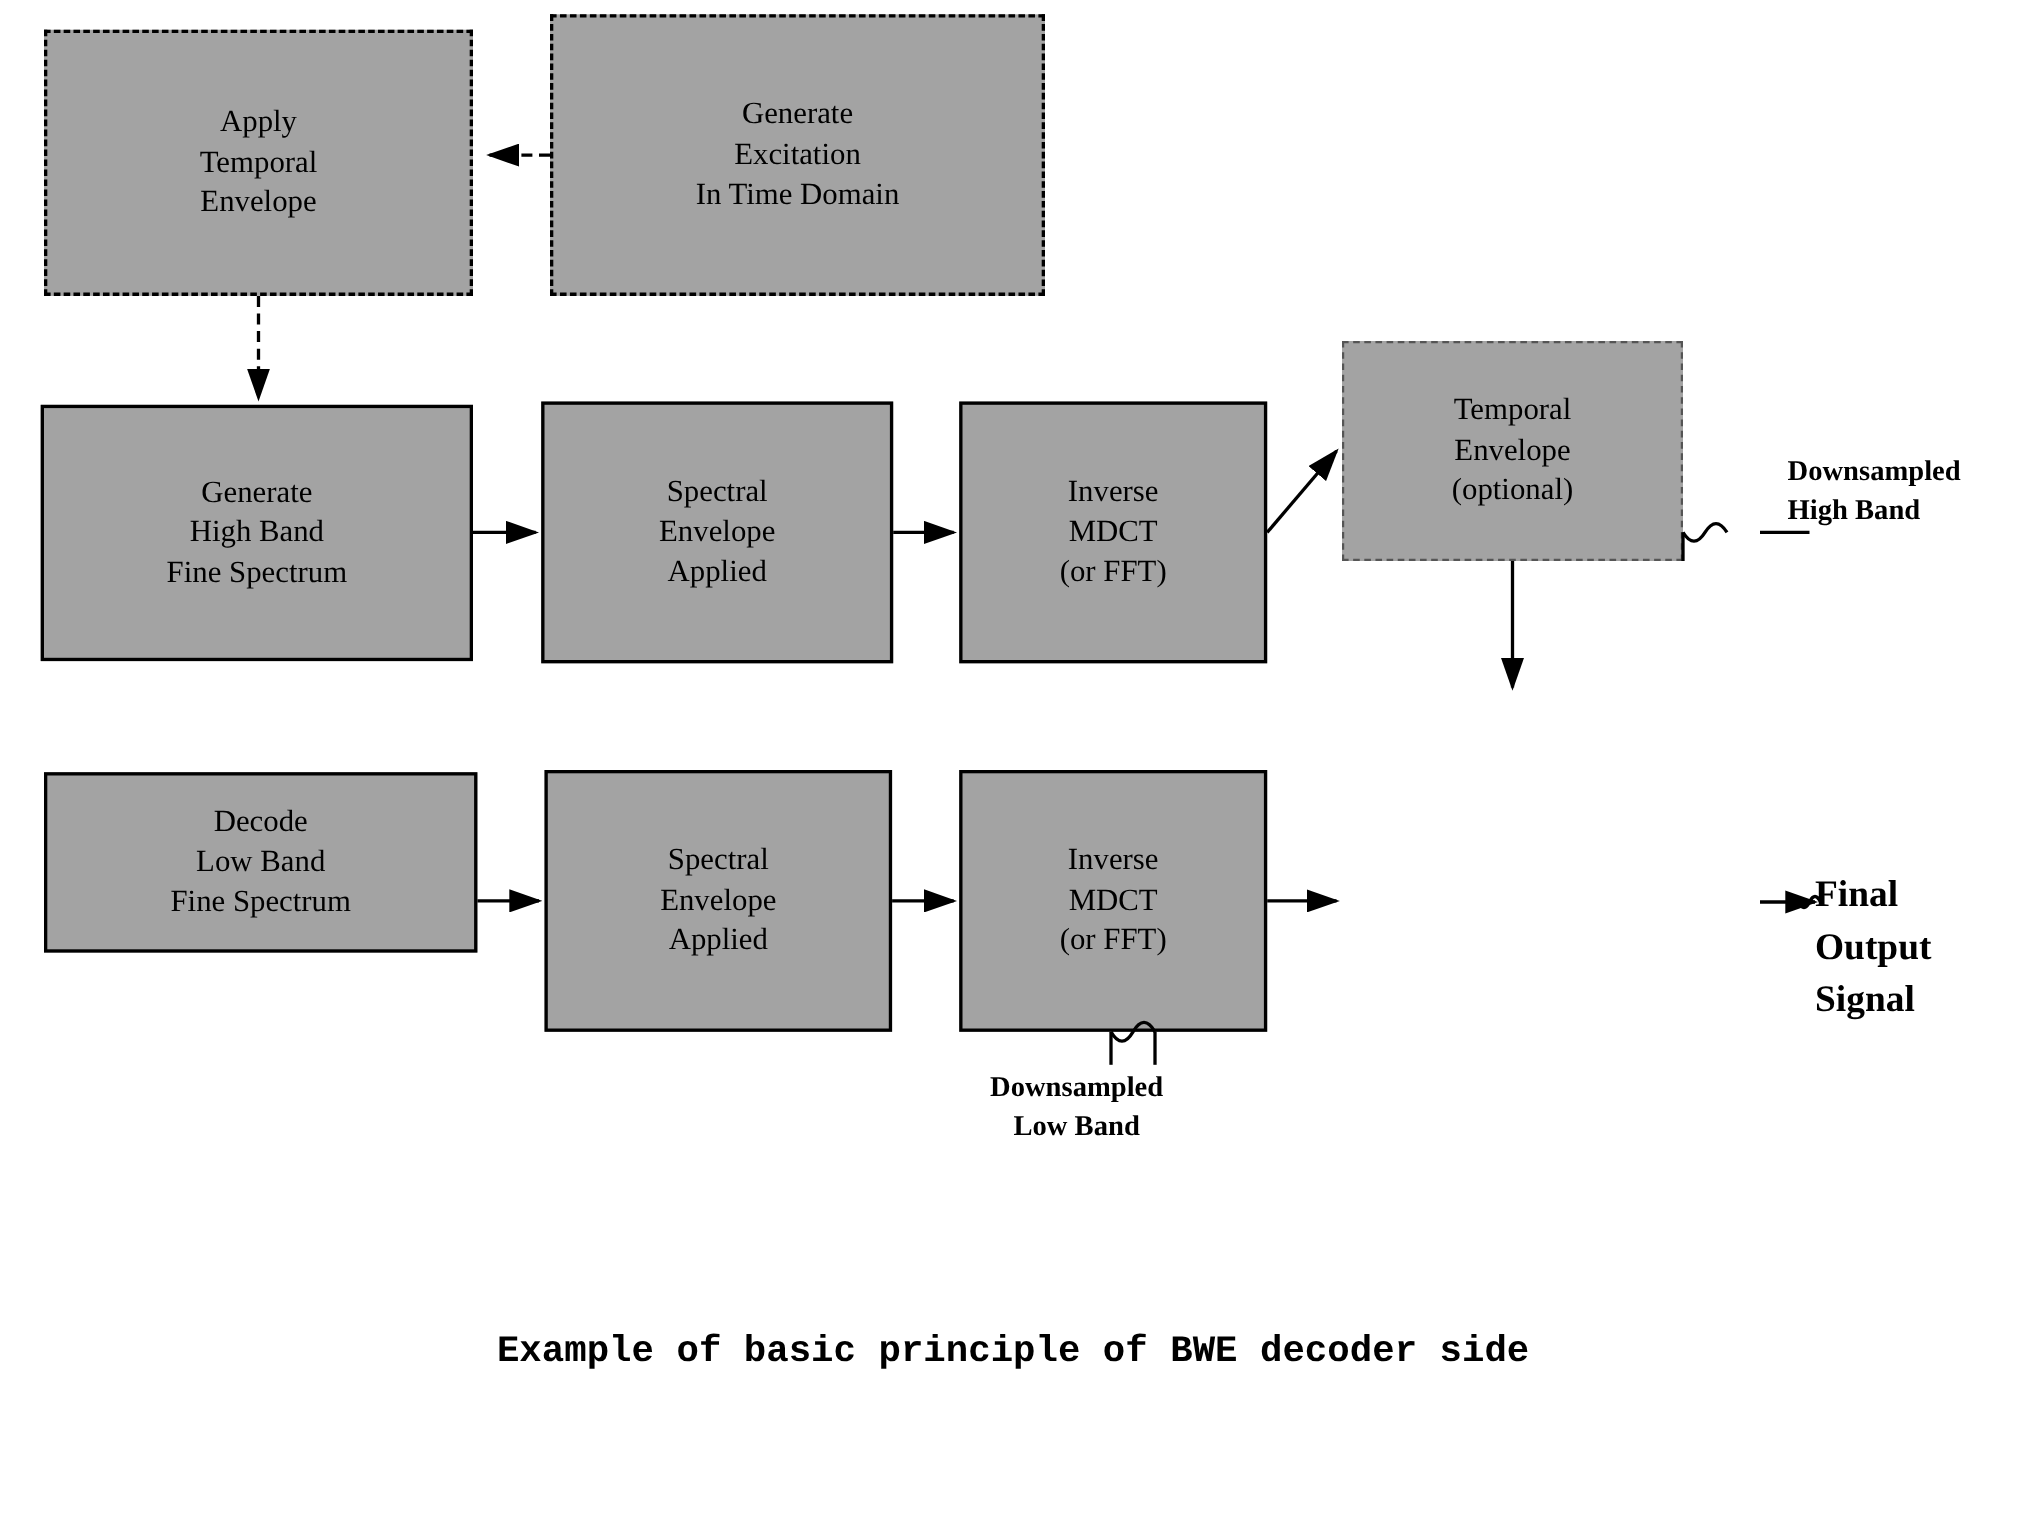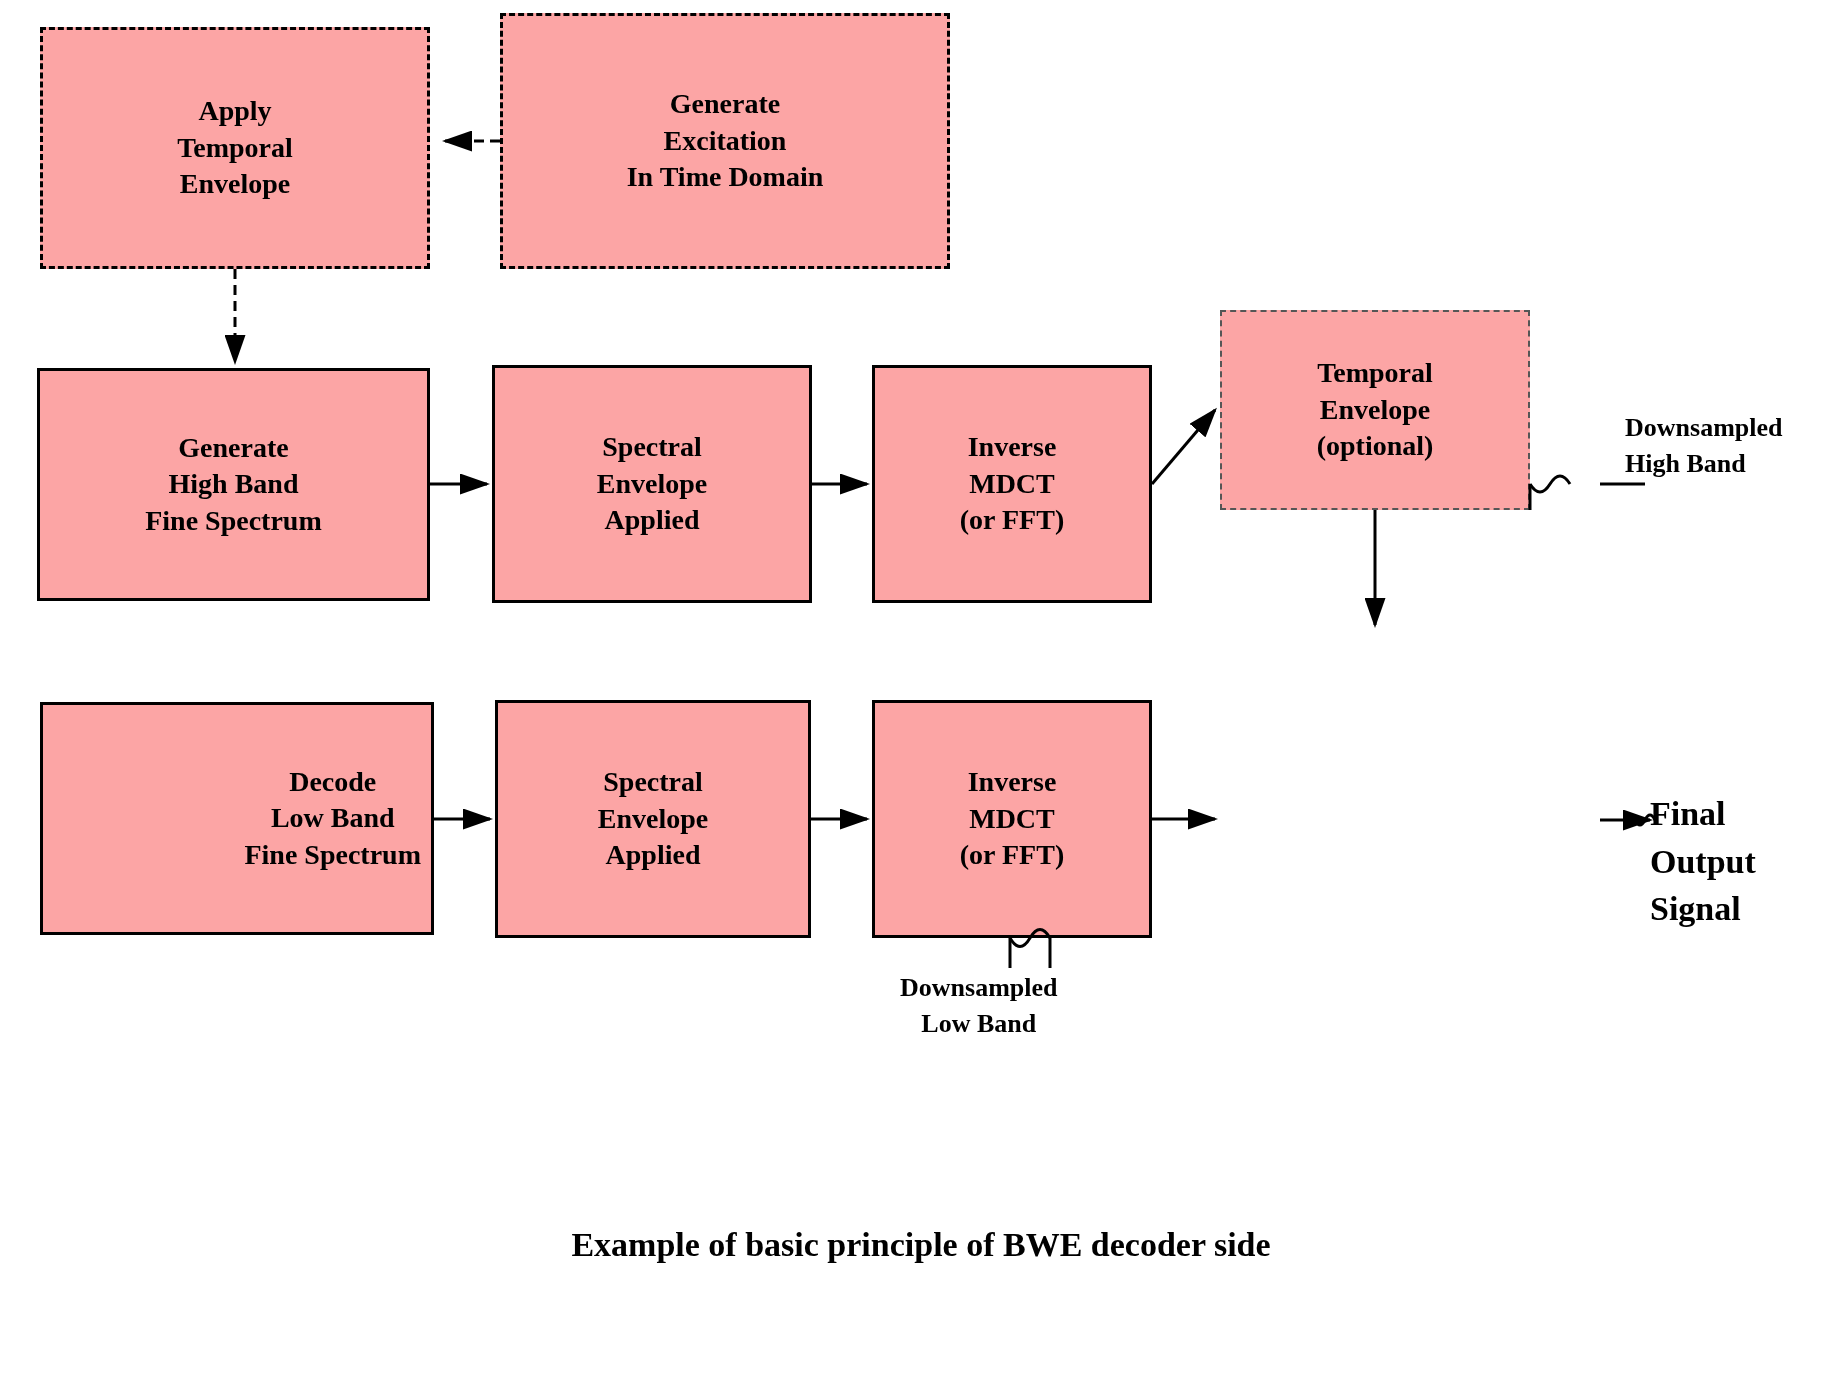--- a/index.html
+++ b/index.html
@@ -15,27 +15,27 @@
     .diagram-container {
       position: relative;
       width: 1842px;
       height: 1300px;
     }
 
     
     .box {
       position: absolute;
       border: 3px solid #000;
-      background: #fca5a5;
+      background: #a3a3a3;
       display: flex;
       align-items: center;
       justify-content: center;
       text-align: center;
       font-size: 28px;
-      font-weight: bold;
+      font-weight: normal;
       line-height: 1.3;
       padding: 10px;
     }
 
     .box-dashed {
       border: 3px dashed #000;
     }
 
     .box-dashed-light {
       border: 2px dashed #555;
@@ -90,21 +90,21 @@
   </div>
 
   <div class="box" style="left:872px; top:365px; width:280px; height:238px;">
     <span>Inverse<br>MDCT<br>(or FFT)</span>
   </div>
 
   <div class="box box-dashed-light" style="left:1220px; top:310px; width:310px; height:200px;">
     <span>Temporal<br>Envelope<br>(optional)</span>
   </div>
 
-  <div class="box" style="left:40px; top:702px; width:394px; height:233px;justify-content:flex-end;">
+  <div class="box" style="left:40px; top:702px; width:394px; height:164px;">
     <span>Decode<br>Low Band<br>Fine Spectrum</span>
   </div>
 
   <div class="box" style="left:495px; top:700px; width:316px; height:238px;">
     <span>Spectral<br>Envelope<br>Applied</span>
   </div>
 
   <div class="box" style="left:872px; top:700px; width:280px; height:238px;">
     <span>Inverse<br>MDCT<br>(or FFT)</span>
   </div>
@@ -157,15 +157,15 @@
     <line x1="1600" y1="820" x2="1650" y2="820" stroke="#000" stroke-width="3" marker-end="url(#arrowhead)"></line>
 
     <path d="M1635,820 Q1640,830 1645,820 Q1650,810 1655,820" stroke="#000" stroke-width="3" fill="none"></path>
 
     <path d="M1530,484 Q1540,500 1550,484 Q1560,468 1570,484" stroke="#000" stroke-width="3" fill="none"></path>
     <line x1="1530" y1="484" x2="1530" y2="510" stroke="#000" stroke-width="3"></line>
 
     <line x1="1600" y1="484" x2="1645" y2="484" stroke="#000" stroke-width="3"></line>
   </svg>
 
-  <div class="title" style="position:absolute; bottom:36px; left:0; width:100%; text-align:center; font-size:34px; font-weight:bold;">Example of basic principle of BWE decoder side</div>
+  <div class="title" style="position:absolute; bottom:52px; left:0; width:100%; text-align:center; font-size:34px; font-weight:bold;font-family:Liberation Mono, monospace;">Example of basic principle of BWE decoder side</div>
 
 </div>
 
 </body></html>

